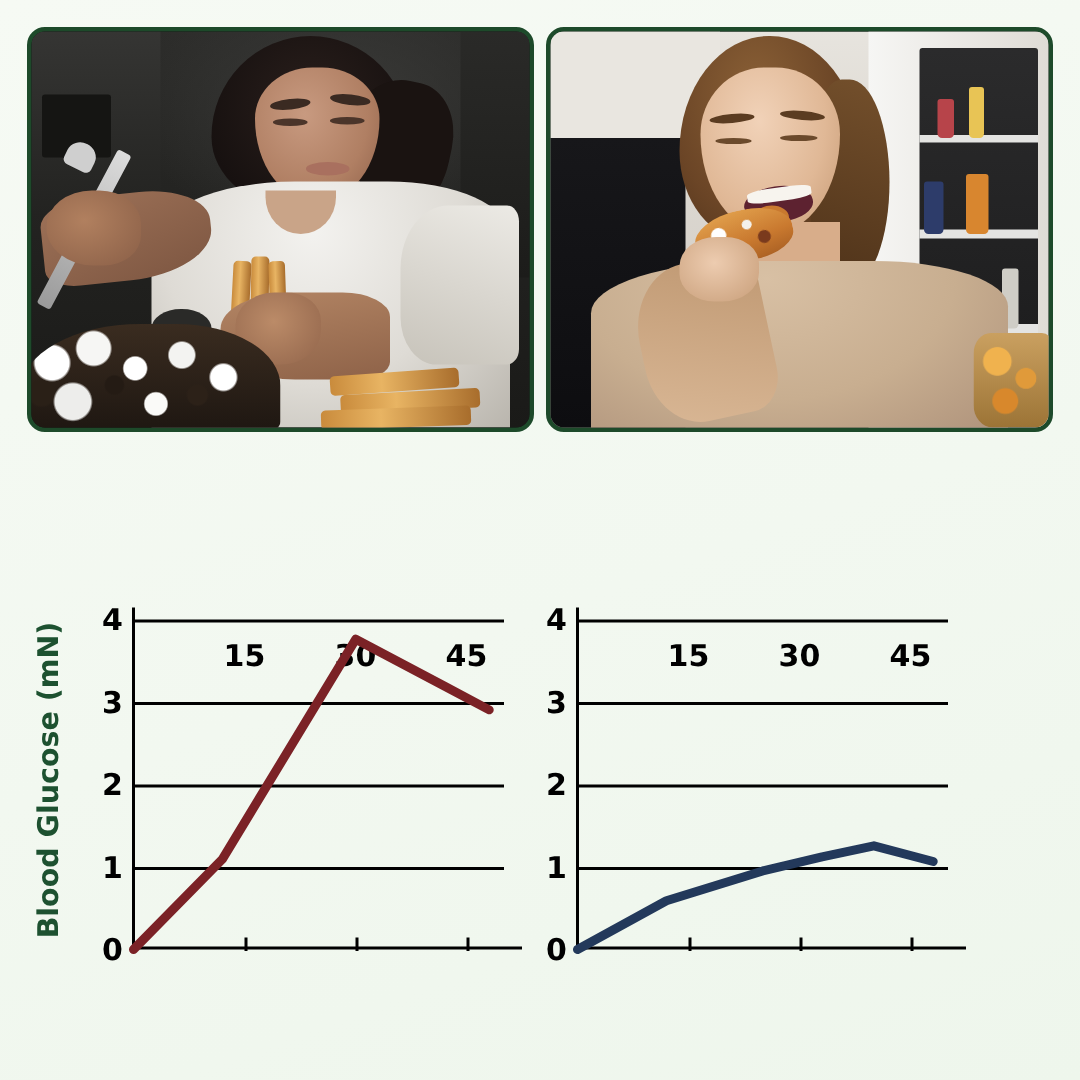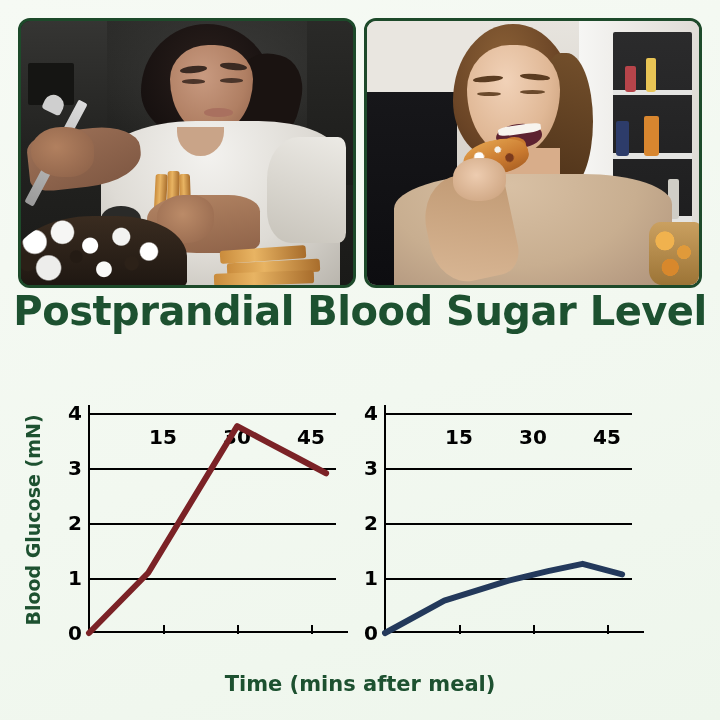--- a/index.html
+++ b/index.html
@@ -609,21 +609,20 @@
         <div class="r-sweater"></div>
         <div class="r-arm"></div>
         <div class="r-donutbite"></div>
         <div class="r-donut"></div>
         <div class="r-hand"></div>
         <div class="r-snack"></div>
       </div>
     </div>
   </div>
 
-  <div class="title">Postprandial Blood Sugar Level</div>
 
 
   <div class="charts">
 
     <div class="chart left">
       <div class="ylabel">
         <span>Blood Glucose (mN)</span>
       </div>
       <div class="plot">
         <div class="axis-y"></div>
@@ -678,14 +677,13 @@
         <div class="xtick-label" style="left:148px">30</div>
         <div class="xtick-label" style="left:222px">45</div>
 
         <svg class="series-svg" viewBox="0 0 247 220" preserveAspectRatio="none">
           <polyline id="series-1" fill="none" stroke="#23395b" stroke-width="6" stroke-linejoin="round" stroke-linecap="round" points="0.00,220.00 59.28,187.52 123.50,167.62 163.02,158.19 197.60,150.86 237.12,161.33"></polyline>
         </svg>
       </div>
     </div>
   </div>
 
-  <div class="xaxis-title">Time (mins after meal)</div>
 </div>
 
 </body></html>

